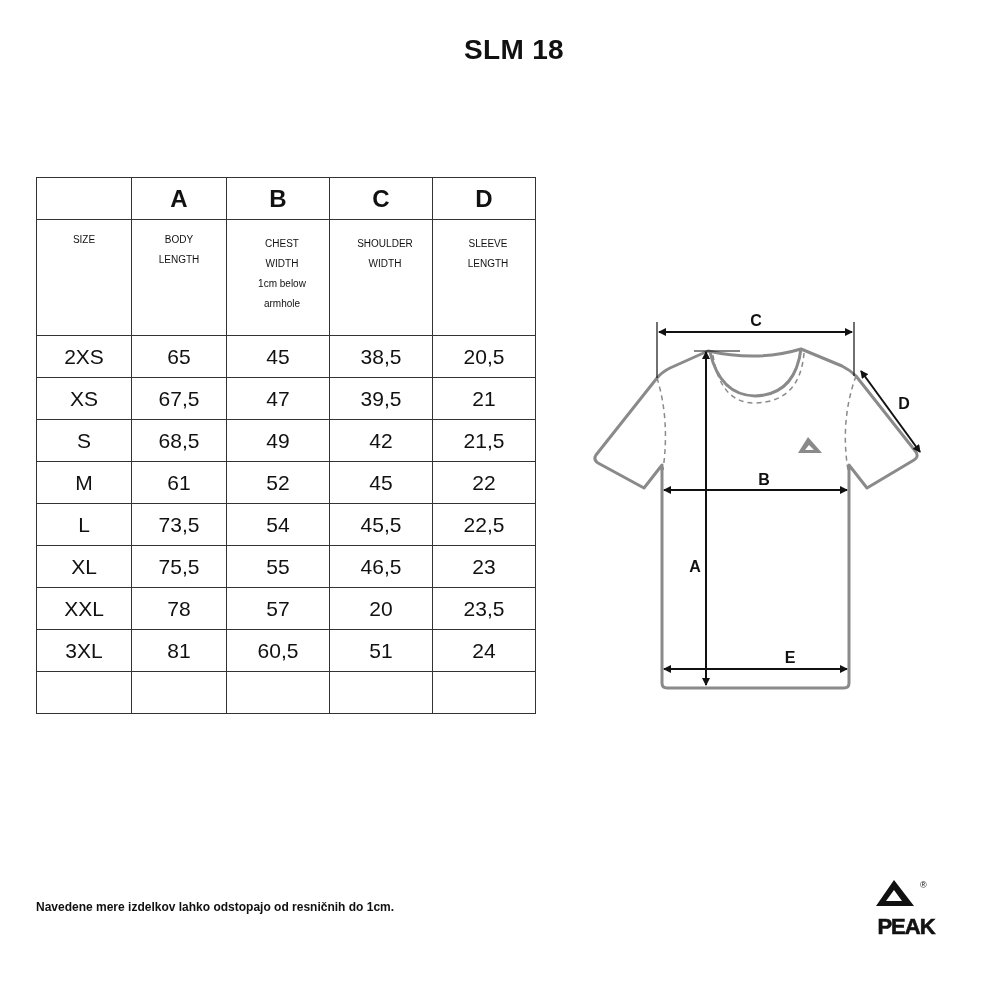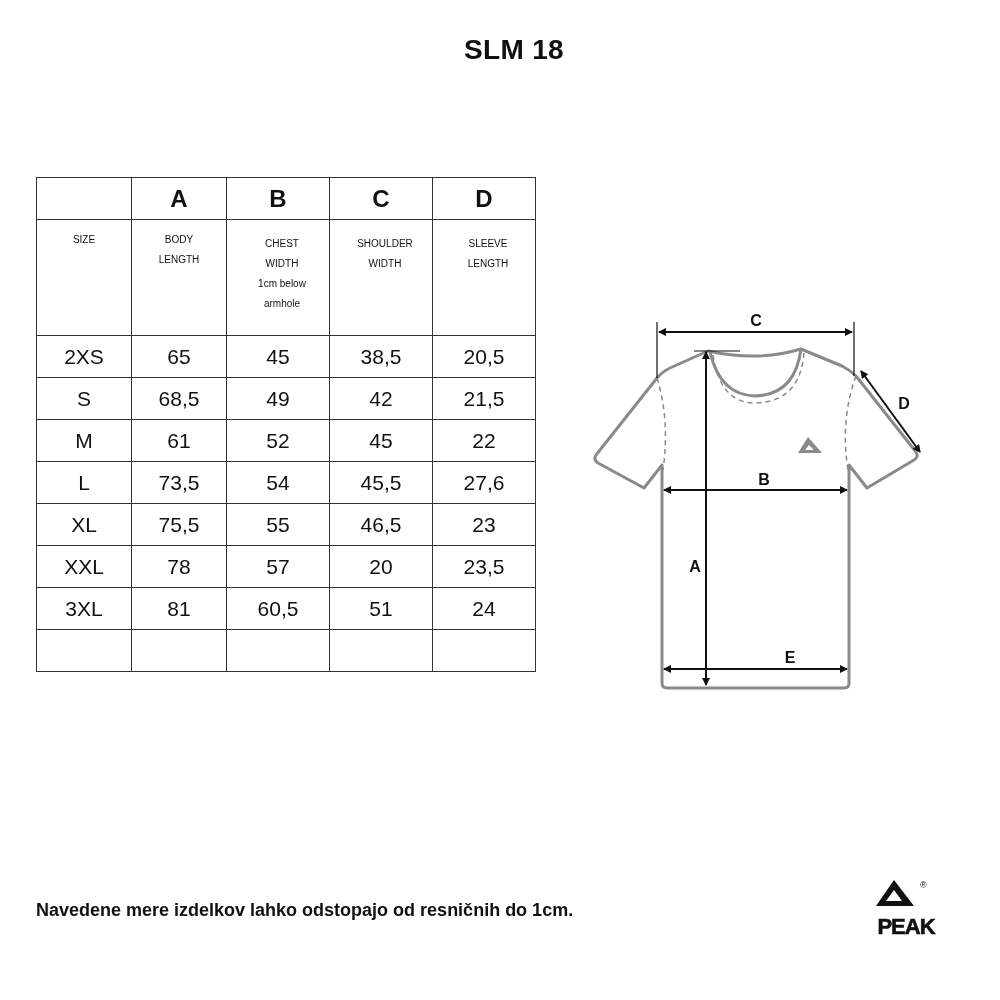--- a/index.html
+++ b/index.html
@@ -11,21 +11,21 @@
            table-layout:fixed; }
   table.size-table td { border:1px solid #333; width:94px; text-align:center;
            font-size:21px; padding:0; }
   tr.letters td { height:41px; font-size:24px; font-weight:bold; vertical-align:middle; }
   tr.labels td { height:101px; vertical-align:top; padding-top:10px; line-height:20px; font-size:10px; }
   tr.labels td.lbl-b, tr.labels td.lbl-c, tr.labels td.lbl-d { padding-top:14px;padding-left:8px; }
   tr.labels td span { display:block; }
   tr.data td { height:41px; vertical-align:middle; }
   tr.empty td { height:41px; }
   .diagram { position:absolute; left:590px; top:300px; }
-  .note { position:absolute; left:36px; top:900px; font-weight:bold; font-size:18px; }
+  .note { position:absolute; left:36px; top:900px; font-weight:bold; font-size:12px; }
   .logo { position:absolute; left:868px; top:876px; width:80px; height:66px; }
 </style>
 </head>
 <body>
 
 <div class="title">SLM 18</div>
 
 <table class="size-table">
   <tbody>
       <tr class="letters">
@@ -59,39 +59,46 @@
     </td>
   </tr>
   <tr class="data">
     <td>2XS</td>
     <td>65</td>
     <td>45</td>
     <td>38,5</td>
     <td>20,5</td>
   </tr>
   <tr class="data">
+    <td>XS</td>
+    <td>67,5</td>
+    <td>47</td>
+    <td>39,5</td>
+    <td>21</td>
+  </tr>
+  <tr class="data">
     <td>S</td>
     <td>68,5</td>
     <td>49</td>
     <td>42</td>
     <td>21,5</td>
   </tr>
   <tr class="data">
     <td>M</td>
     <td>61</td>
     <td>52</td>
     <td>45</td>
     <td>22</td>
   </tr>
   <tr class="data">
     <td>L</td>
     <td>73,5</td>
     <td>54</td>
     <td>45,5</td>
-    <td>27,6</td>
+    <td>22,5</td>
   </tr>
   <tr class="data">
     <td>XL</td>
     <td>75,5</td>
     <td>55</td>
     <td>46,5</td>
     <td>23</td>
   </tr>
   <tr class="data">
     <td>XXL</td>

